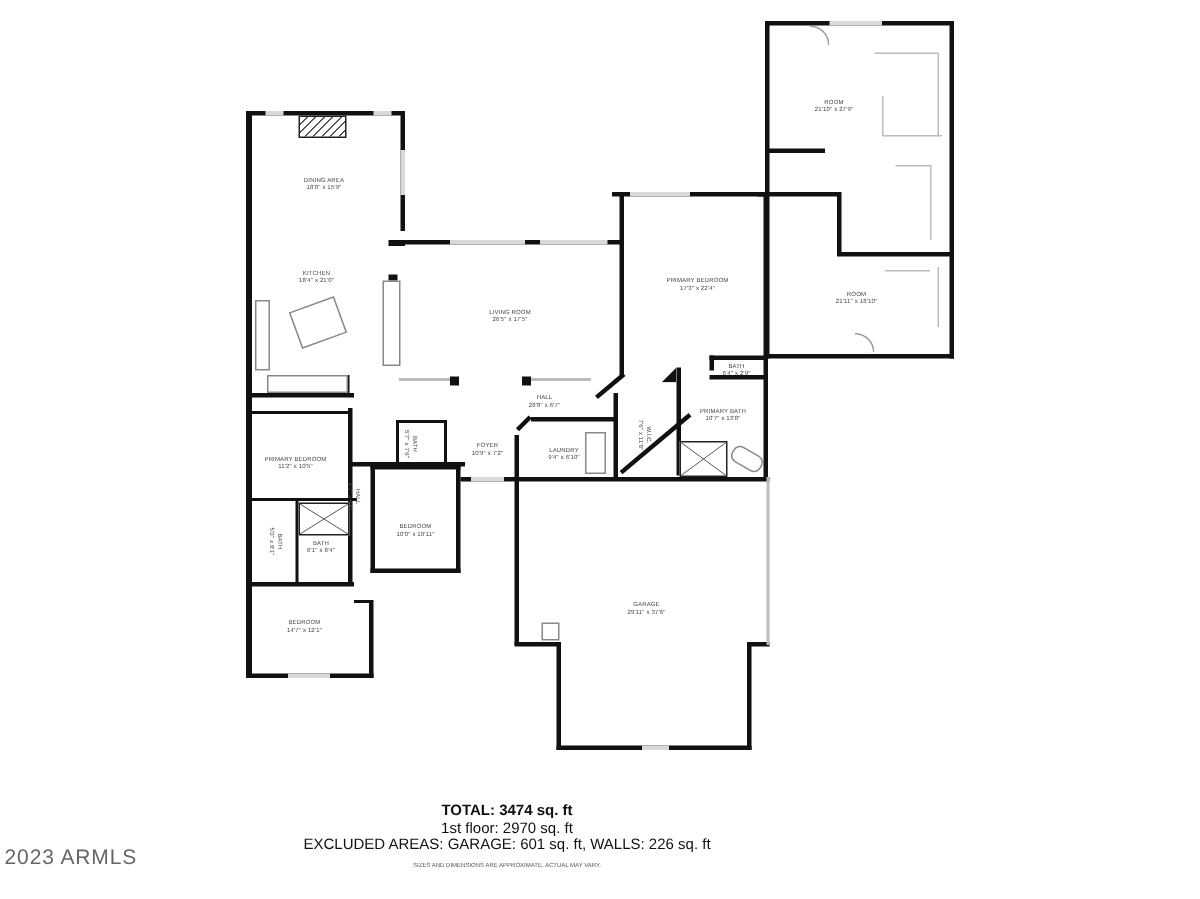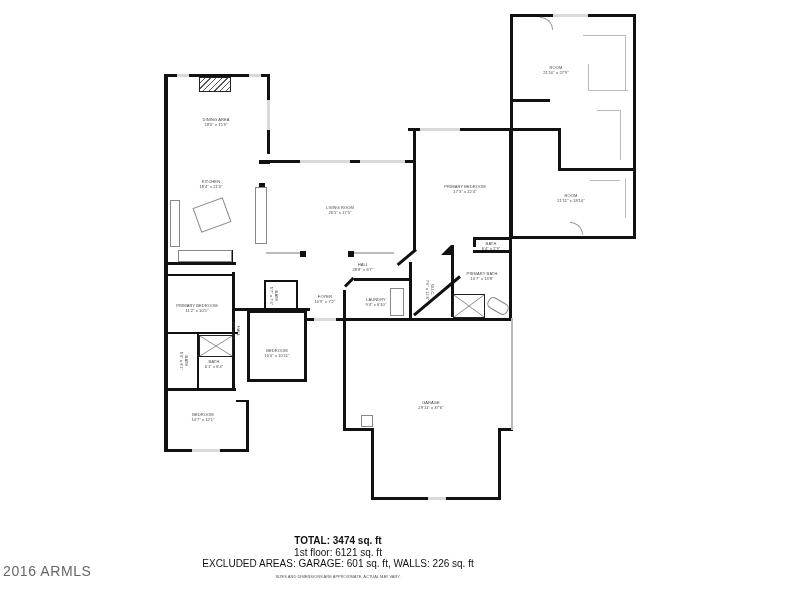--- a/index.html
+++ b/index.html
@@ -210,18 +210,18 @@
     <span class="d">14'7" x 12'1"</span>
   </div>
   <div class="lbl" style="left:431px;top:400px;">
     <span class="n">Garage</span>
     <span class="d">29'11" x 37'6"</span>
   </div>
 </div>
 
 <div class="summary">
   <div class="total">TOTAL: 3474 sq. ft</div>
-  <div class="floor">1st floor: 6121 sq. ft</div>
+  <div class="floor">1st floor: 2970 sq. ft</div>
   <div class="excl">EXCLUDED AREAS: GARAGE: 601 sq. ft, WALLS: 226 sq. ft</div>
   <div class="disc">Sizes and dimensions are approximate, actual may vary.</div>
 </div>
 
-<div class="wm">2016 ARMLS</div>
+<div class="wm">2023 ARMLS</div>
 
 </body></html>

